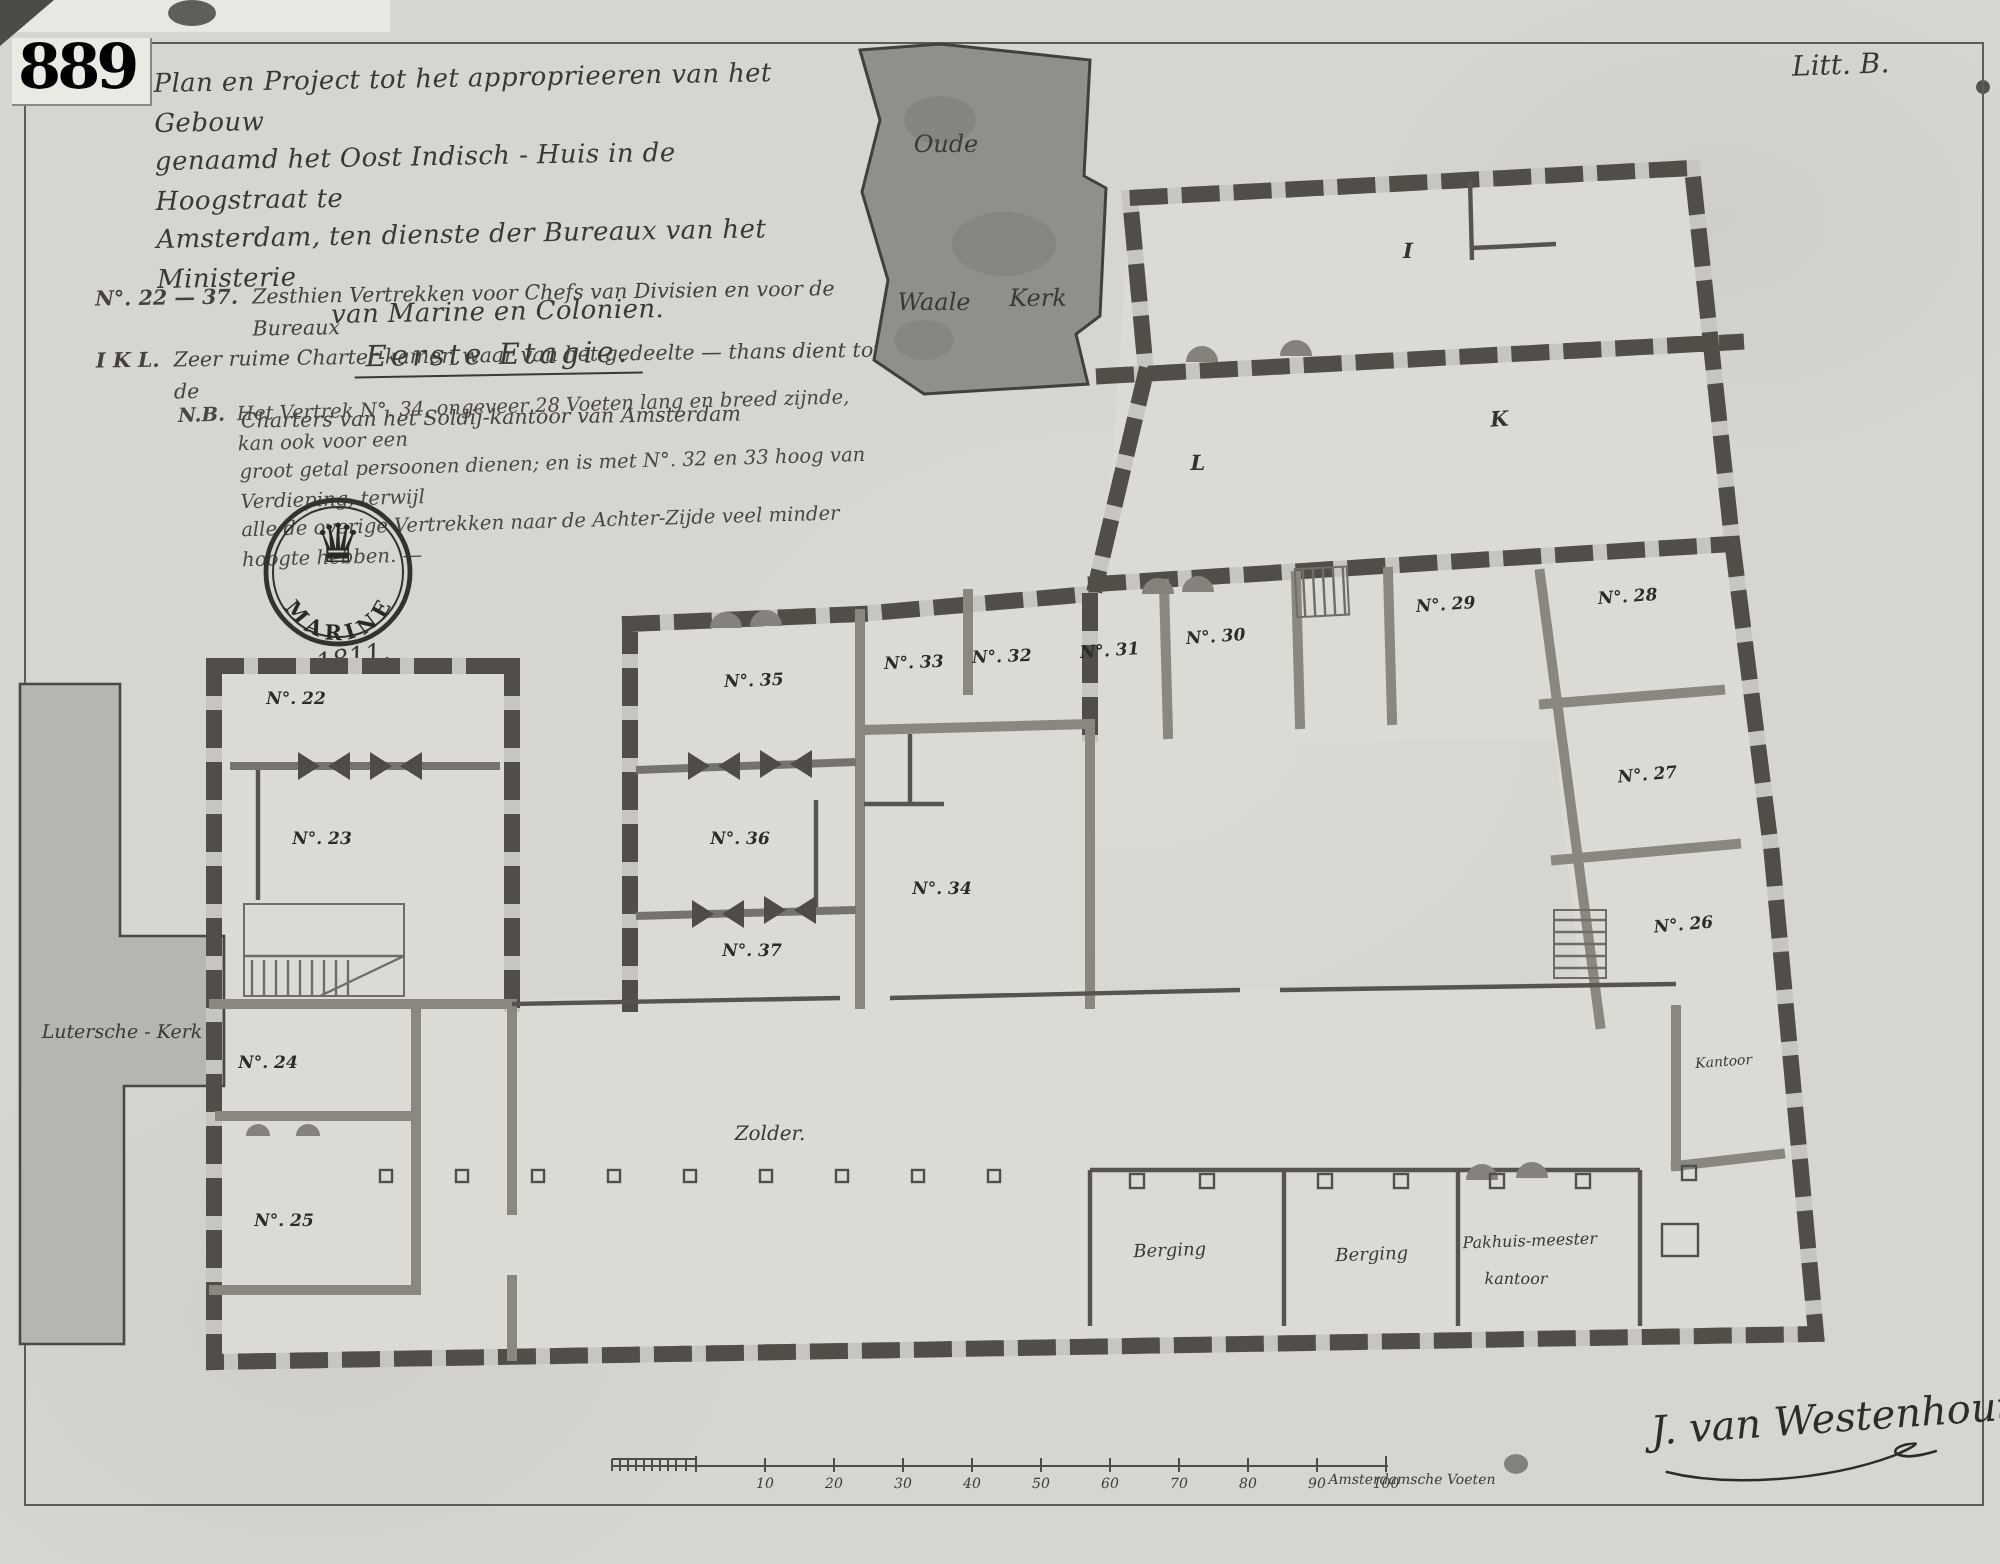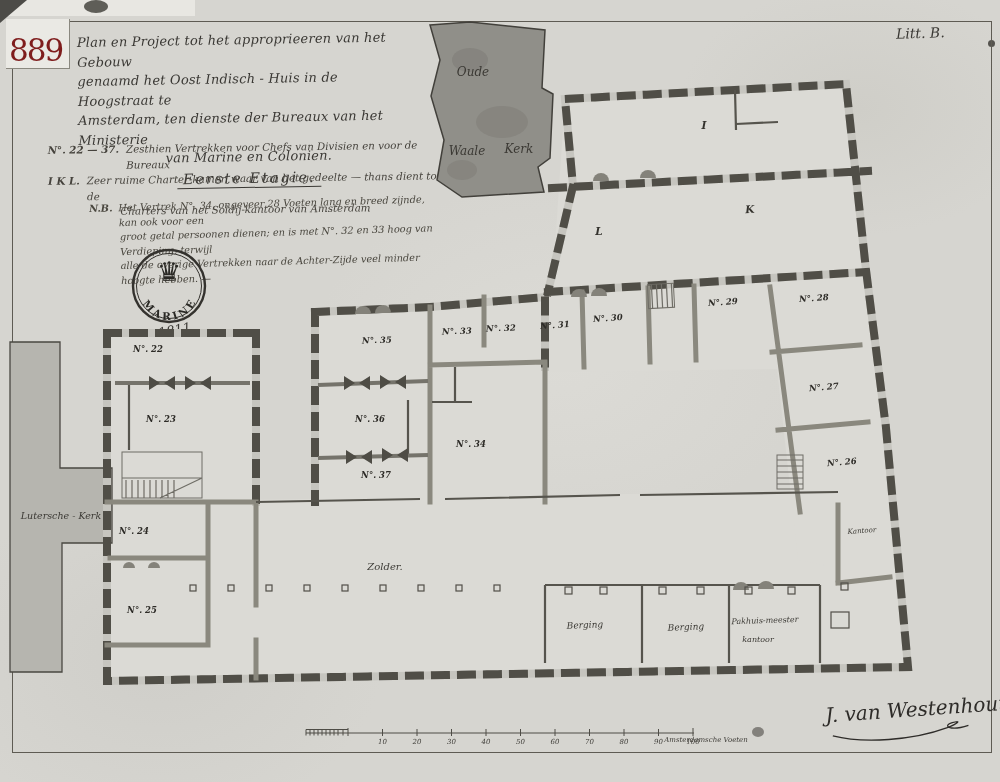--- a/index.html
+++ b/index.html
@@ -11,22 +11,22 @@
       radial-gradient(320px 240px at 16% 84%, #cfcec9 0%, rgba(207,206,201,0) 70%),
       #d6d5d0;}
   .frame{position:absolute;left:12px;top:21px;right:8px;bottom:29px;
     border:1.2px solid #5e5b53;}
   .hand{font-style:italic;color:#3a3834;}
   .top-light{position:absolute;left:0;top:0;width:195px;height:16px;background:#e8e7e2;}
   .corner-dark{position:absolute;left:0;top:0;width:27px;height:23px;background:#4c4b47;
     clip-path:polygon(0 0,100% 0,42% 58%,0 100%);}
   .blob1{position:absolute;left:84px;top:0;width:24px;height:13px;border-radius:50%;background:#5f5e58;}
   .dot-r{position:absolute;left:988px;top:40px;width:7px;height:7px;border-radius:50%;background:#55534e;}
-  #stamp889{position:absolute;left:6px;top:19px;background:#eae9e4;padding:16px 7px 2px 3px;
-    font-weight:normal;font-size:31px;line-height:1.0;letter-spacing:-2px;color:#7f1d1d;
+  #stamp889{position:absolute;left:6px;top:19px;background:#eae9e4;padding:0 7px 2px 3px;
+    font-weight:bold;font-size:31px;line-height:1.0;letter-spacing:-2px;color:#000000;
     border-right:1px solid #8a887f;border-bottom:1px solid #8a887f;}
   .title-block{position:absolute;left:78px;top:30px;width:340px;transform:rotate(-1deg);
     font-size:13px;line-height:19.5px;letter-spacing:.2px;}
   .title-block .c{text-align:center;}
   .floor-label{margin-top:2px;text-align:center;font-size:14.5px;letter-spacing:2px;}
   .floor-label span{border-bottom:1px solid #3a3834;padding:0 6px 1px 6px;}
   .legend{position:absolute;left:48px;top:140px;width:400px;font-size:10.3px;line-height:15.5px;
     transform:rotate(-.8deg);color:#45423c;}
   .legend .row{display:flex;gap:7px;}
   .legend .lbl{font-weight:bold;white-space:nowrap;}

